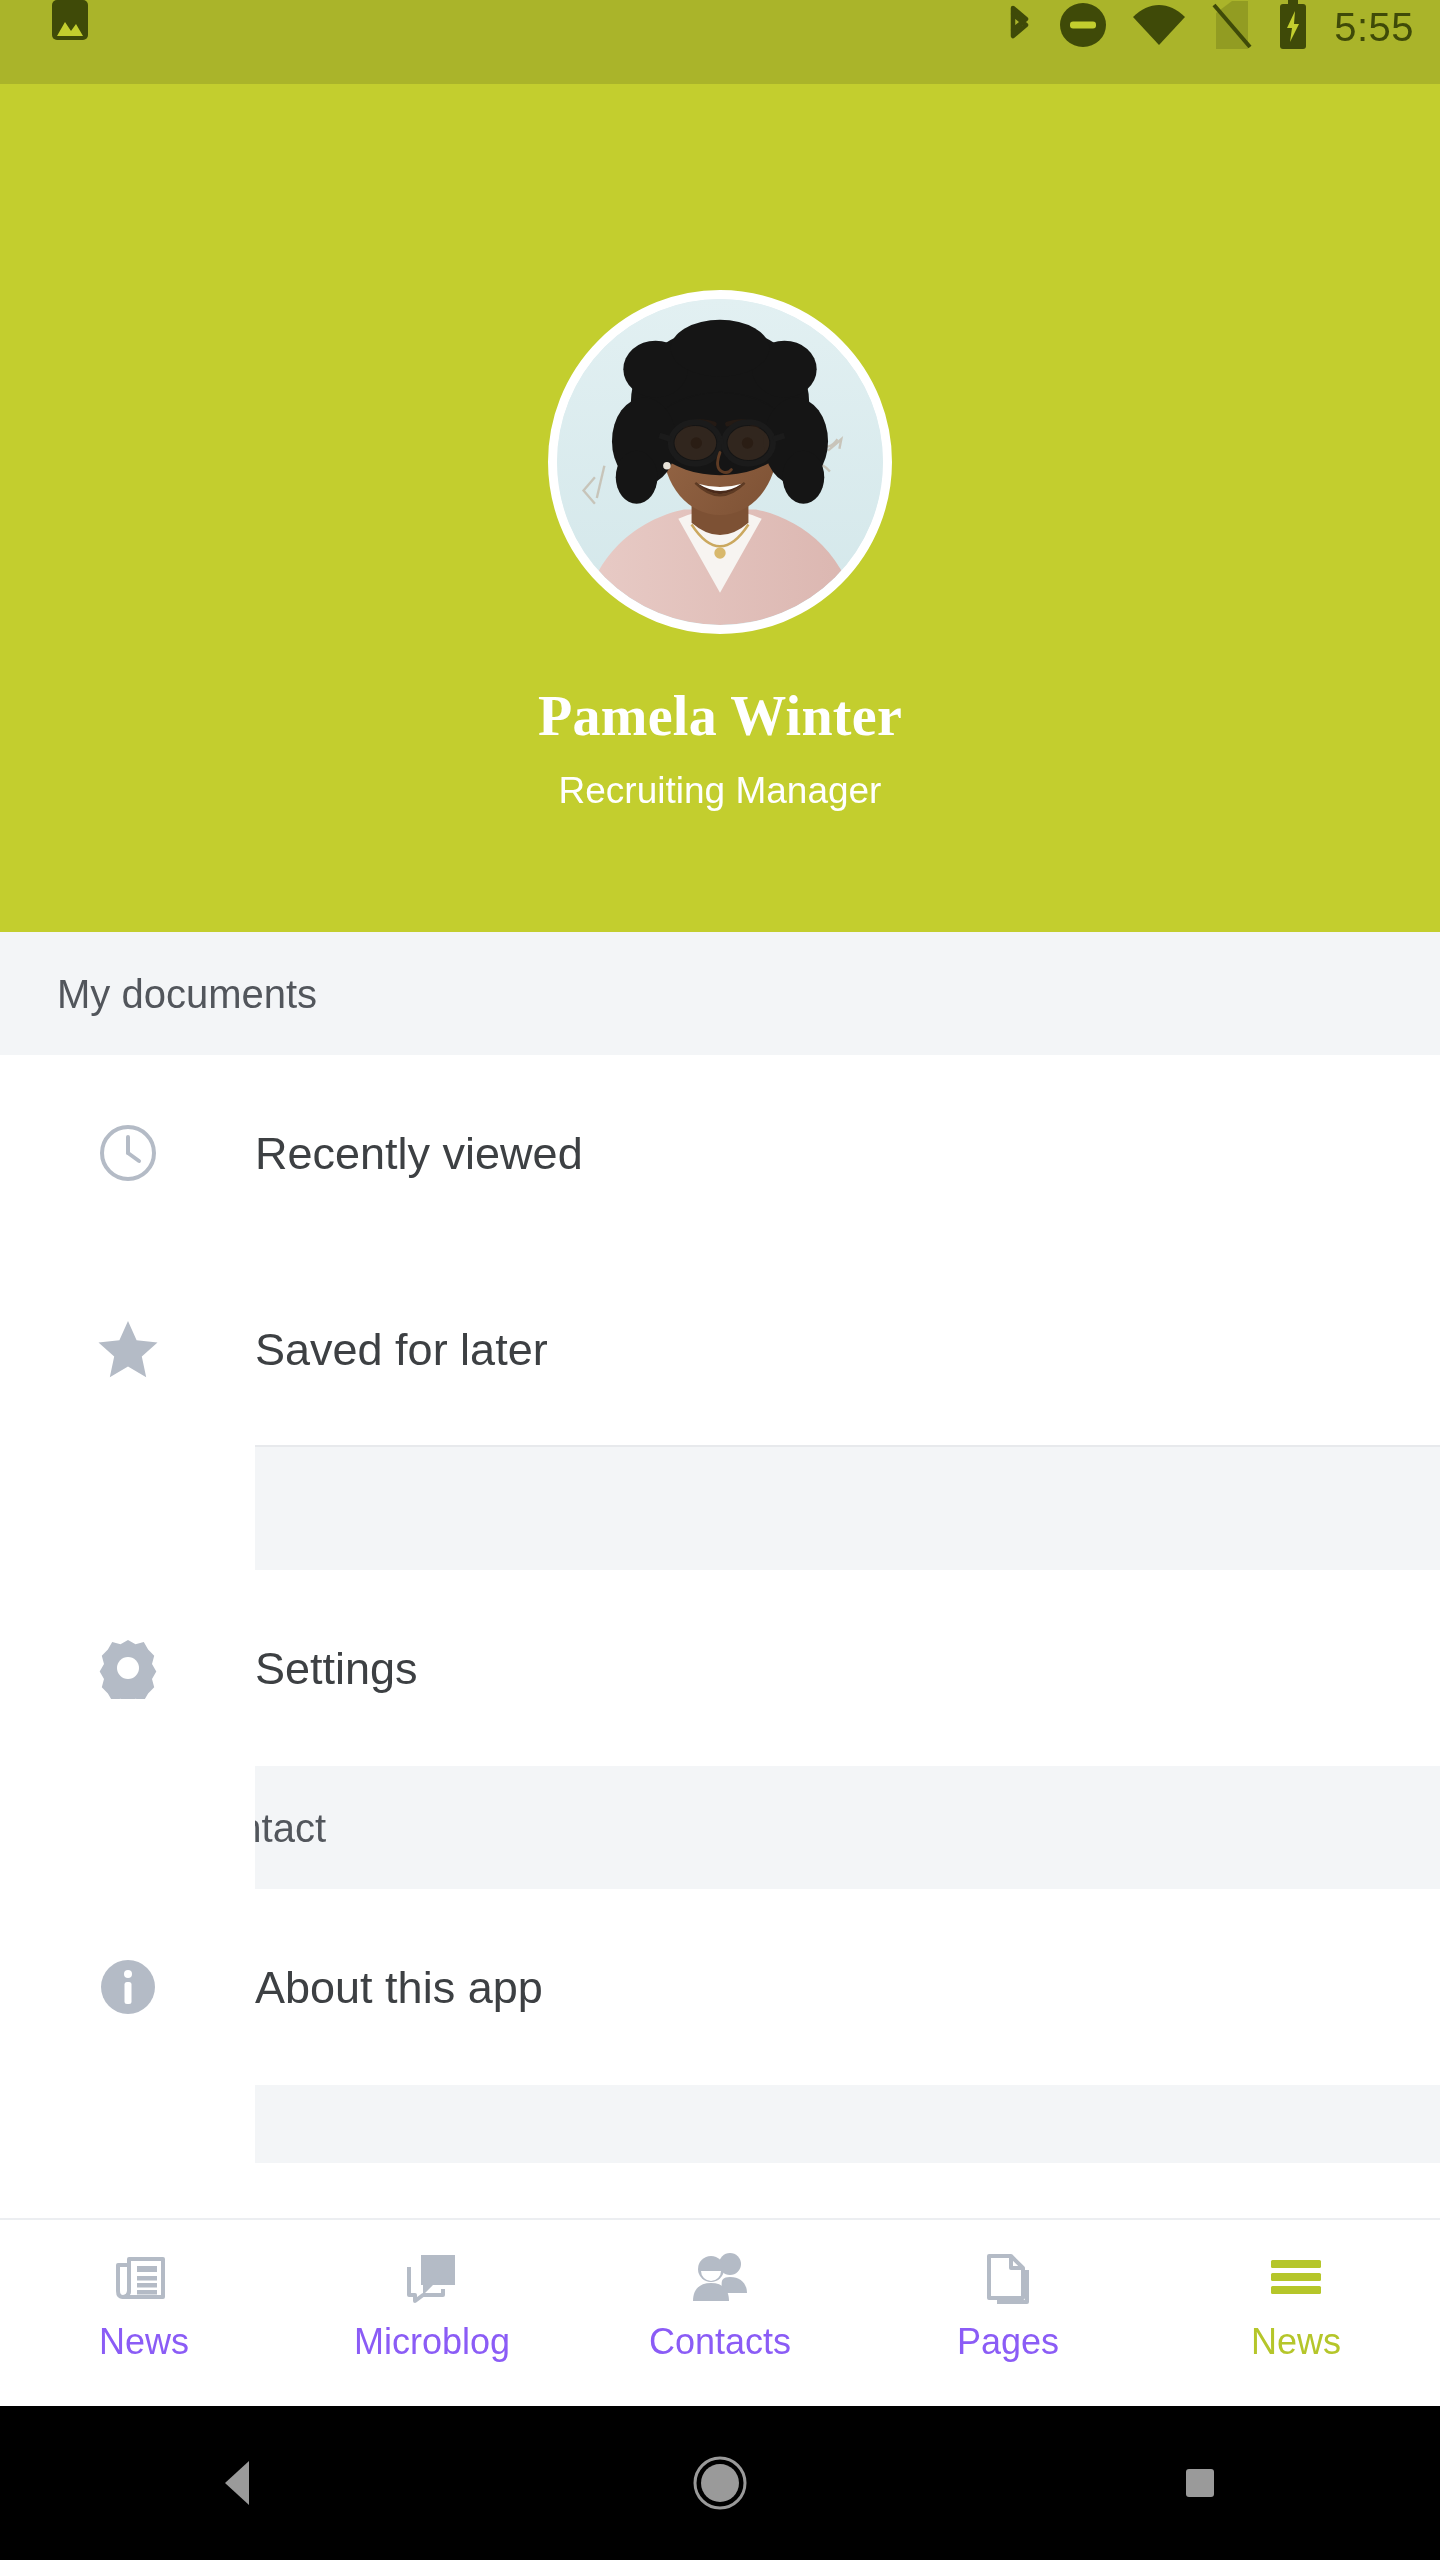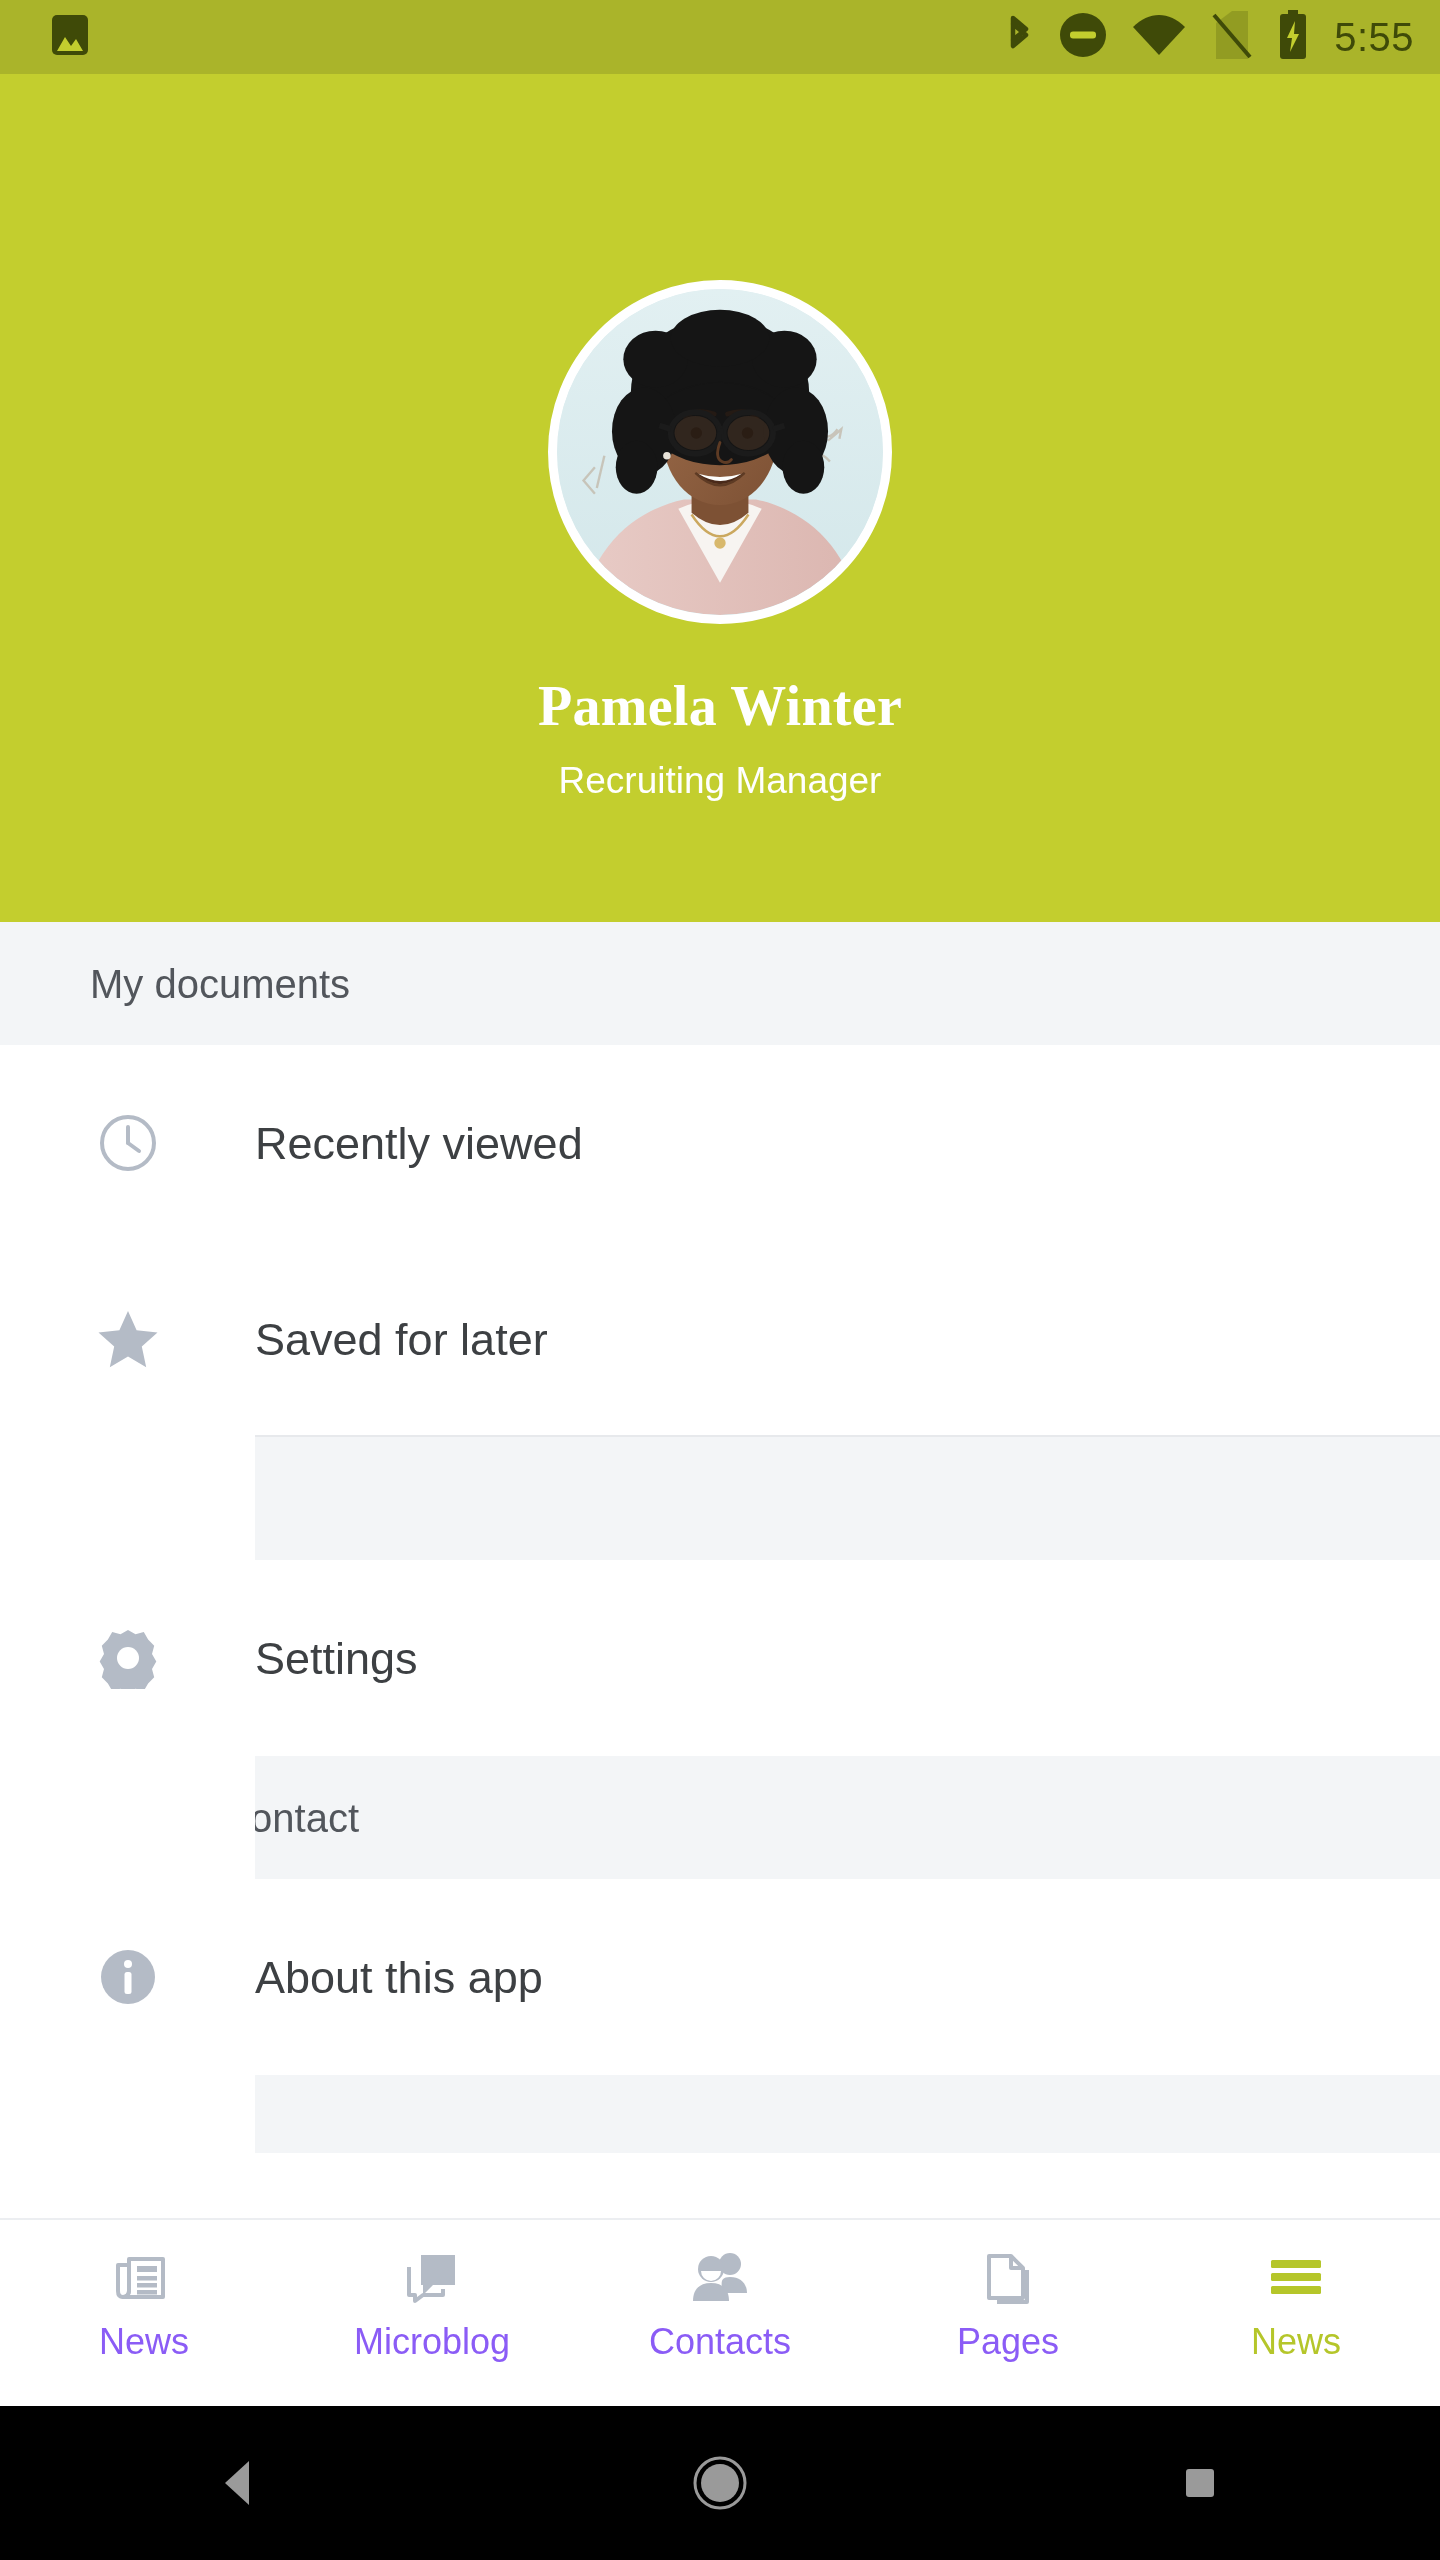--- a/index.html
+++ b/index.html
@@ -6,22 +6,22 @@
   html, body {
     width:1440px; height:2560px;
     background:#ffffff;
     font-family:"Liberation Sans", sans-serif;
     overflow:hidden;
   }
   .screen { position:relative; width:1440px; height:2560px; display:flex; flex-direction:column; }
 
   
   .statusbar {
-    height:74px; background:#aab42a;
-    display:flex; align-items:center; justify-content:space-between;
+    height:84px; background:#aab42a;
+    display:flex; align-items:flex-start; justify-content:space-between;
     padding:0 26px 0 52px; flex:none;
   }
   .sb-left { display:flex; align-items:center; gap:14px; }
   .sb-right { display:flex; align-items:center; gap:26px; }
   .sb-ico { display:block; }
   .sb-time {
     color:#3f4a08; font-size:40px; letter-spacing:0.5px;
     font-family:"Liberation Sans", sans-serif; line-height:1;
   }
 
@@ -44,21 +44,21 @@
   }
   .profile-role {
     margin-top:28px; color:#ffffff; font-size:37px; font-weight:normal;
     line-height:1;
   }
 
   
   .content { flex:1 1 auto; background:#ffffff; overflow:hidden; }
   .section-head {
     background:#f3f5f7; height:123px;
-    display:flex; align-items:center; padding-left:90px;
+    display:flex; align-items:center; padding-left:57px;
   }
   .section-head .st {
     color:#52565c; font-size:40px; line-height:1;
   }
   .section-head.partial { height:78px; }
   .section-head.indent { position:relative; }
   .section-head.indent::before{
     content:""; position:absolute; left:0; top:0; width:255px; height:100%;
     background:#ffffff;
   }

